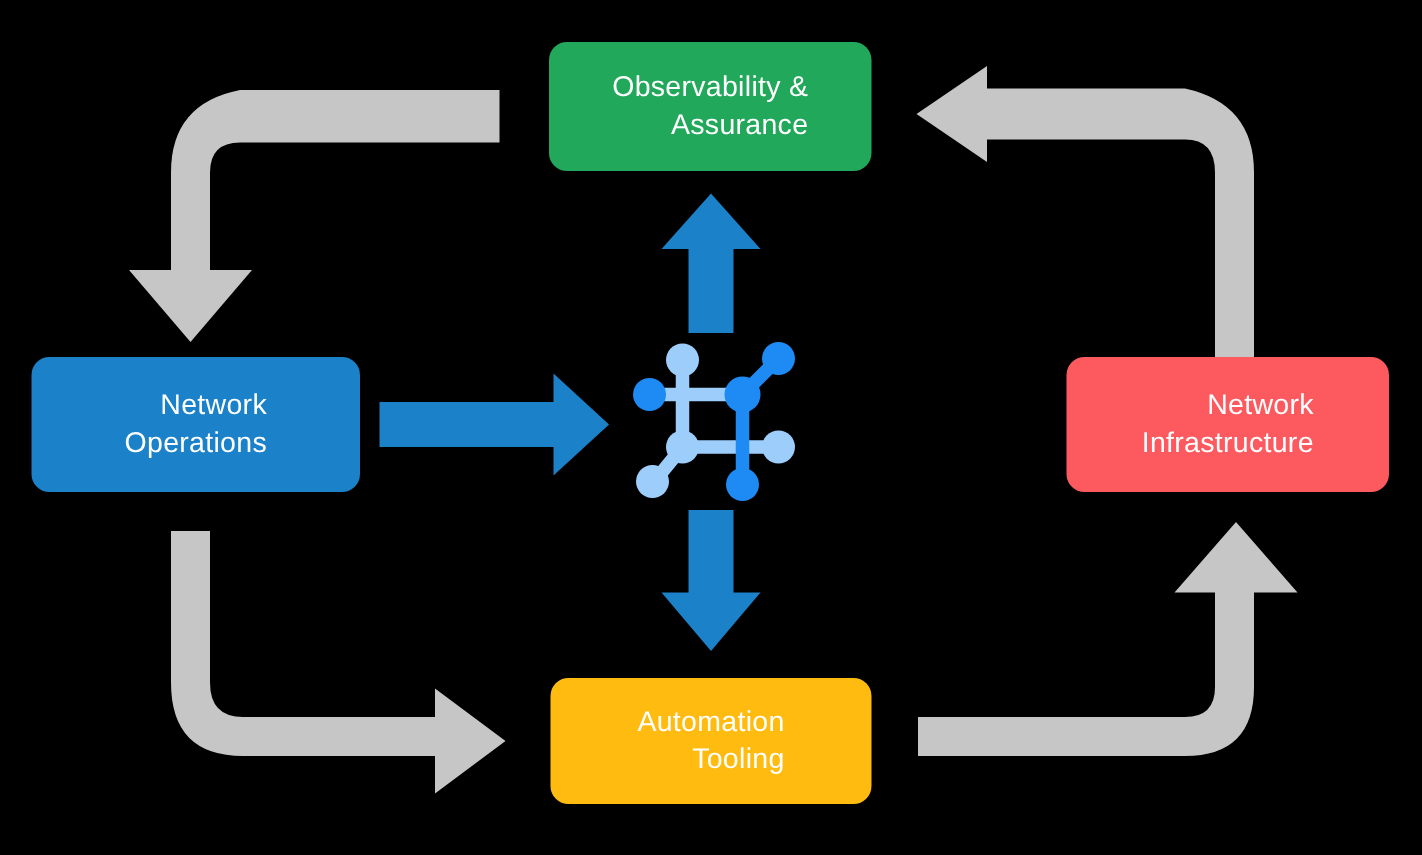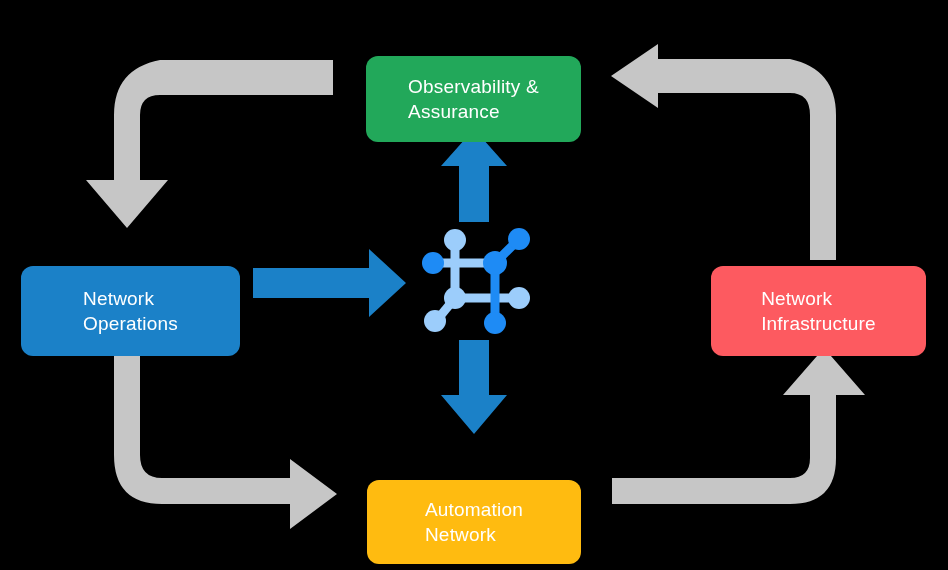--- a/index.html
+++ b/index.html
@@ -18,29 +18,28 @@
     width: 948px;
     height: 570px;
     background: #000000;
   }
   .node-box {
     position: absolute;
     border-radius: 12px;
     display: flex;
     align-items: center;
     justify-content: center;
-    text-align: left;
+    text-align: right;
     color: #ffffff;
     font-size: 19px;
     line-height: 1.32;
     font-weight: 400;
     letter-spacing: 0.2px;
     box-sizing: border-box;
     padding: 4px 10px;
-    margin-top: 28px;
   }
   .node-box span {
     display: block;
     white-space: pre-line;
   }
 
   
   #box-observability {
     left: 366px;  top: 28px;  width: 215px; height: 86px;
     background: #22a85a;
@@ -190,16 +189,16 @@
 Operations</span>
   </div>
 
   <div class="node-box" id="box-infrastructure">
     <span>Network
 Infrastructure</span>
   </div>
 
   <div class="node-box" id="box-automation">
     <span>Automation
-Network</span>
+Tooling</span>
   </div>
 
 </div>
 
 </body></html>

